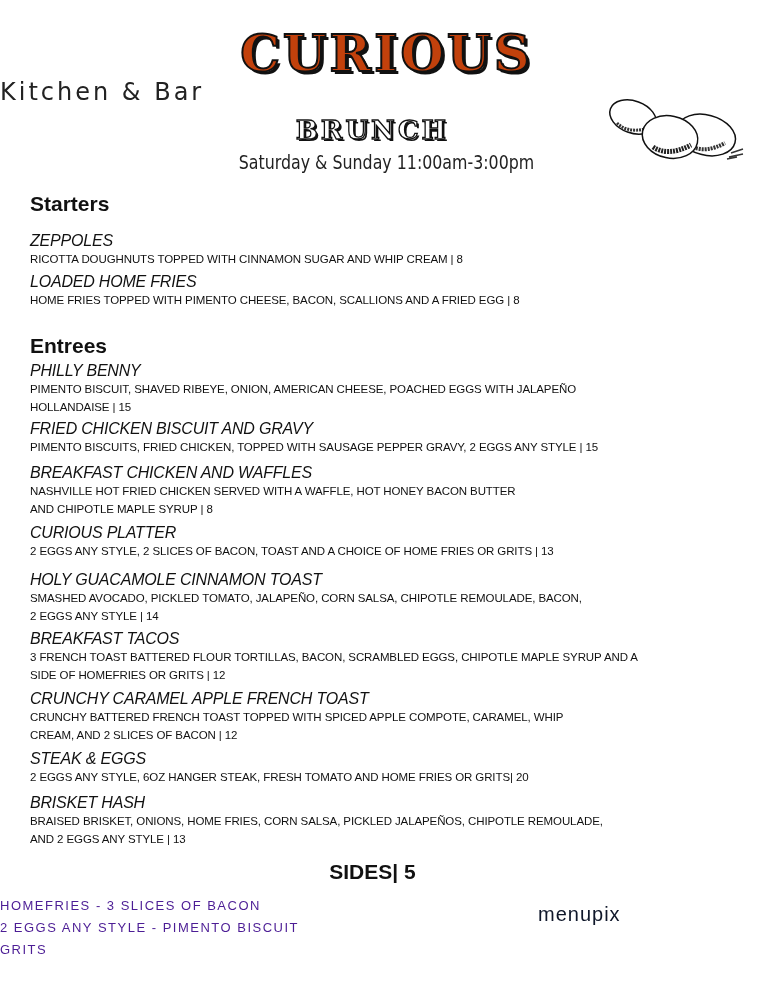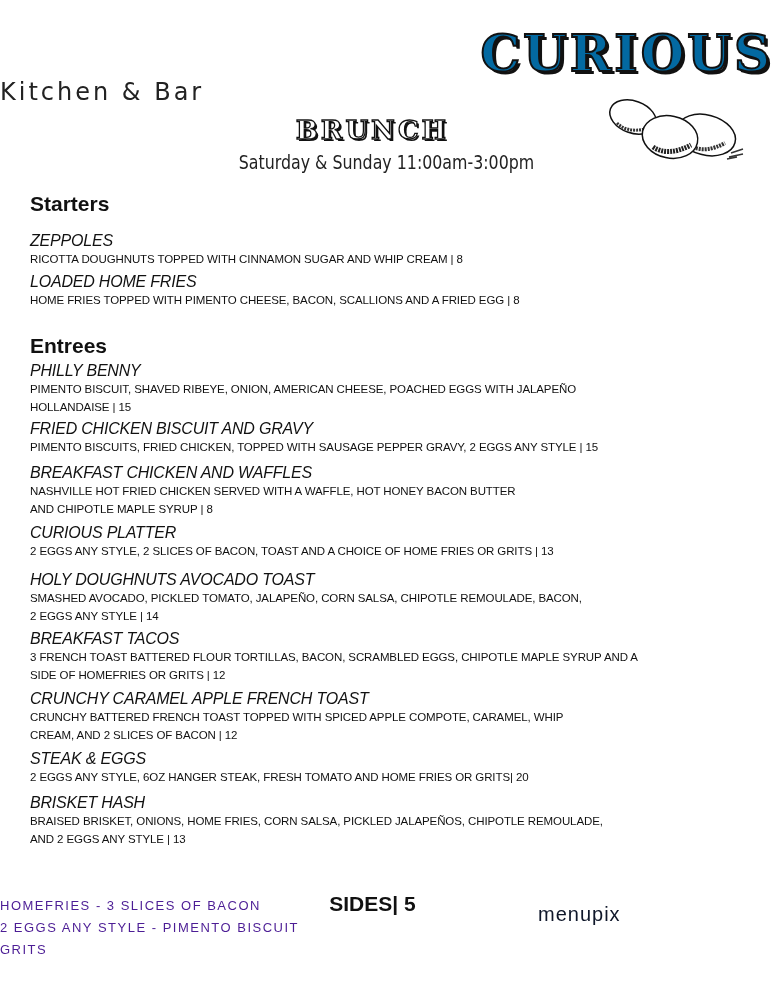--- a/index.html
+++ b/index.html
@@ -1,21 +1,21 @@
 <!DOCTYPE html>
 <html><head>
 <meta charset="utf-8">
 <style>
   html, body { margin: 0; padding: 0; background: #ffffff; }
   body { width: 773px; height: 1000px; position: relative; overflow: hidden; color: #111; font-family: "Liberation Sans", sans-serif; }
   .header { position: absolute; left: 0; top: 0; width: 773px; text-align: center; }
   .logo {
-    position: absolute; left: 0; width: 773px; top: 24px; text-align: right;
+    position: absolute; left: 0; width: 773px; top: 24px; text-align: center;
     font-family: "DejaVu Serif", serif; font-weight: bold; font-size: 50px; letter-spacing: 3px;
-    color: #0369a1; -webkit-text-stroke: 2px #111;
+    color: #c2410c; -webkit-text-stroke: 2px #111;
     text-shadow: 3px 3px 0 #111;
   }
   .subtitle {
     position: absolute; left: 0; width: 642px; top: 78px; text-align: left;
     font-family: "DejaVu Sans", sans-serif; font-size: 24px; letter-spacing: 3px; color: #222; font-weight: 400;
   }
   .brunch {
     position: absolute; left: 0; width: 745px; top: 115px; text-align: center;
     font-family: "DejaVu Serif", serif; font-weight: bold; font-size: 26px; letter-spacing: 3px;
     color: #fff; -webkit-text-stroke: 1.3px #111; text-shadow: 2px 2px 0 #111;
@@ -25,21 +25,21 @@
     font-family: "DejaVu Sans Condensed", "DejaVu Sans", sans-serif; font-size: 20px; color: #222;
     transform: scaleX(0.88); transform-origin: center;
   }
   .eggs { position: absolute; left: 603px; top: 95px; width: 150px; height: 70px; }
 
   .section-title { position: absolute; left: 30px; font-family: "Liberation Sans", sans-serif; font-weight: bold; font-size: 21px; color: #111; }
   .item { position: absolute; left: 30px; width: 720px; }
   .item-name { font-family: "Liberation Sans", sans-serif; font-size: 16px; line-height: 19px; color: #111; letter-spacing: -0.2px; font-style: italic; }
   .item-desc { font-family: "Liberation Sans", sans-serif; font-size: 11.5px; line-height: 17px; color: #111; letter-spacing: -0.1px; margin-top: 1px; }
 
-  .sides-title { position: absolute; left: 0; width: 745px; top: 860px; text-align: center; font-family: "Liberation Sans", sans-serif; font-weight: bold; font-size: 21px; margin-top: 32px; }
+  .sides-title { position: absolute; left: 0; width: 745px; top: 860px; text-align: center; font-family: "Liberation Sans", sans-serif; font-weight: bold; font-size: 21px; }
   .sides-line { position: absolute; left: 0; width: 745px; text-align: left; font-family: "Liberation Sans", sans-serif; font-size: 13px; letter-spacing: 1.5px; color: #4c1d95; }
   .watermark { position: absolute; left: 538px; top: 903px; font-family: "Liberation Sans", sans-serif; font-size: 20px; color: #0f172a; letter-spacing: 1px; }
 </style>
 </head>
 <body>
 
 <div class="header">
   <div class="logo">CURIOUS</div>
   <div class="subtitle">Kitchen &amp; Bar</div>
   <div class="brunch">BRUNCH</div>
@@ -79,21 +79,21 @@
 <div class="item" style="top:463px">
   <div class="item-name">BREAKFAST CHICKEN AND WAFFLES</div>
   <div class="item-desc">NASHVILLE HOT FRIED CHICKEN SERVED WITH A WAFFLE, HOT HONEY BACON BUTTER</div>
   <div class="item-desc">AND CHIPOTLE MAPLE SYRUP  | 8</div>
 </div>
 <div class="item" style="top:523px">
   <div class="item-name">CURIOUS PLATTER</div>
   <div class="item-desc">2 EGGS ANY STYLE, 2 SLICES OF BACON, TOAST AND A CHOICE OF HOME FRIES OR GRITS | 13</div>
 </div>
 <div class="item" style="top:570px">
-  <div class="item-name">HOLY DOUGHNUTS  AVOCADO TOAST</div>
+  <div class="item-name">HOLY GUACAMOLE  CINNAMON TOAST</div>
   <div class="item-desc">SMASHED AVOCADO, PICKLED TOMATO, JALAPEÑO,  CORN SALSA, CHIPOTLE REMOULADE,  BACON,</div>
   <div class="item-desc">2 EGGS ANY STYLE  | 14</div>
 </div>
 <div class="item" style="top:629px">
   <div class="item-name">BREAKFAST TACOS</div>
   <div class="item-desc">3 FRENCH TOAST BATTERED FLOUR TORTILLAS, BACON, SCRAMBLED EGGS, CHIPOTLE MAPLE SYRUP AND A</div>
   <div class="item-desc">SIDE OF HOMEFRIES OR GRITS | 12</div>
 </div>
 <div class="item" style="top:689px">
   <div class="item-name">CRUNCHY CARAMEL APPLE FRENCH TOAST</div>

